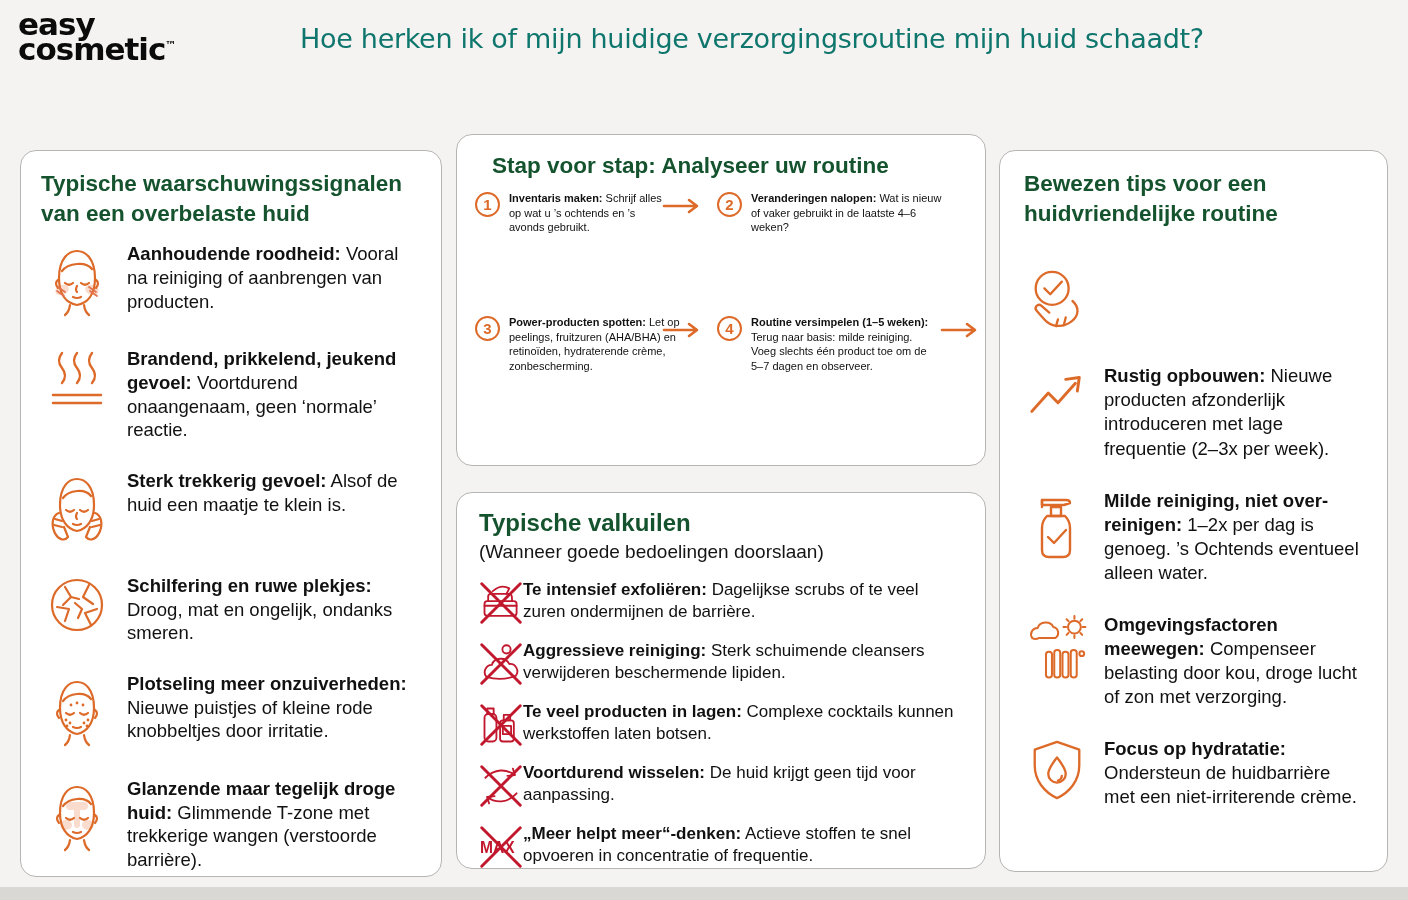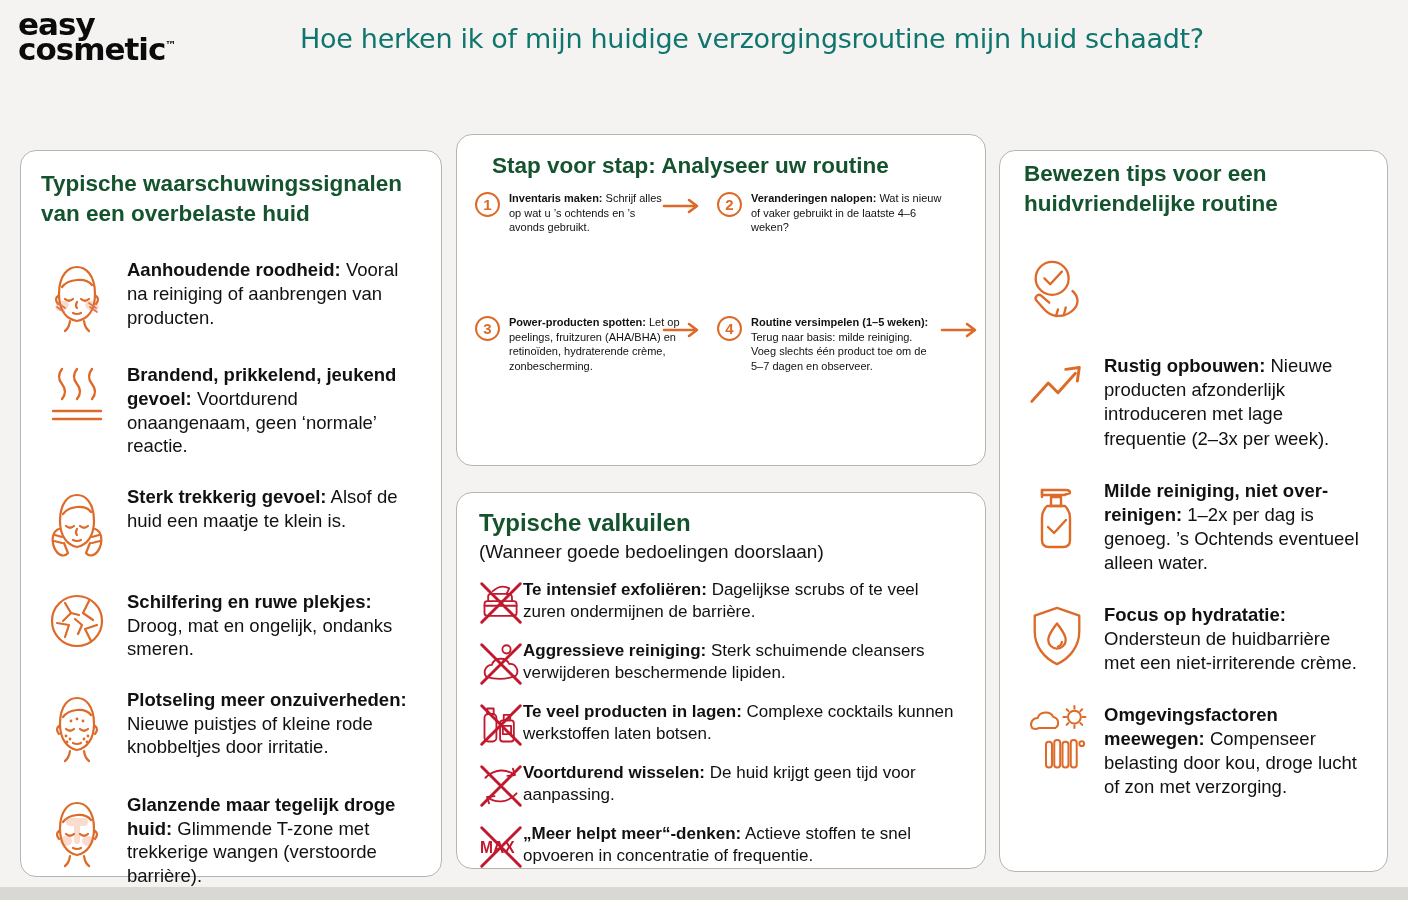--- a/index.html
+++ b/index.html
@@ -29,25 +29,25 @@
     letter-spacing:-0.3px;
   }
   
   .panel {
     position:absolute; background:#fff;
     border:1.5px solid #b7b5b2; border-radius:16px;
   }
   #panel-warnings { left:20px;  top:150px; width:422px; height:727px; padding:18px 20px; }
   #panel-steps    { left:456px; top:134px; width:530px; height:332px; padding:16px 35px; }
   #panel-pitfalls { left:456px; top:492px; width:530px; height:377px; padding:14px 22px; }
-  #panel-tips     { left:999px; top:150px; width:389px; height:722px; padding:8px 24px; }
+  #panel-tips     { left:999px; top:150px; width:389px; height:722px; padding:18px 24px; }
   .panel h2 { font-size:22.5px; line-height:1.32; font-weight:bold; color:#14532d; }
   
   .sig-item { display:flex; gap:14px; align-items:flex-start; margin-top:27px; }
-  .sig-item:first-of-type { margin-top:30px; }
+  .sig-item:first-of-type { margin-top:14px; }
   .sig-icon { flex:0 0 72px; display:flex; justify-content:center; }
   .sig-text { font-size:18.5px; line-height:1.28; }
   .tip-item { display:flex; gap:14px; align-items:flex-start; margin-top:28px; }
   .tip-item:first-of-type { margin-top:38px; }
   .tip-icon { flex:0 0 66px; display:flex; justify-content:center; }
   .tip-text { font-size:18.5px; line-height:1.3; }
   b.lead { font-weight:bold; }
   
   .step {
     position:absolute; display:flex; gap:9px; align-items:flex-start;
@@ -331,41 +331,41 @@
         <rect x="22" y="18" width="10" height="9"></rect>
         <path d="M18,27 h18 q5,5 5,12 v22 q0,7 -7,7 h-14 q-7,0 -7,-7 v-22 q0,-7 5,-12 z"></path>
         <path d="M19,48 l6,6 l12,-13"></path>
       </svg>
     </span>
     <p class="tip-text"><b class="lead">Milde reiniging, niet over-reinigen:</b> <span>1–2x per dag is genoeg. ’s Ochtends eventueel alleen water.</span></p>
   </div>
 
   <div class="tip-item">
     <span class="tip-icon">
-      <svg width="62" height="66" viewBox="0 0 64 68" fill="none" stroke="#dd6a28" stroke-width="2.4" stroke-linecap="round" stroke-linejoin="round">
-        <path d="M32,5 L55,13 V29 C55,45 45,57 32,63 C19,57 9,45 9,29 V13 Z"></path>
-        <path d="M32,21 c5,7 9,11.5 9,17 a9,9 0 1 1 -18,0 c0,-5.5 4,-10 9,-17 z"></path>
-        <path d="M37,40 a5.5,5.5 0 0 1 -4,5"></path>
-      </svg>
-    </span>
-    <p class="tip-text"><b class="lead">Focus op hydratatie:</b> <span>Ondersteun de huidbarrière met een niet-irriterende crème.</span></p>
-  </div>
-
-  <div class="tip-item">
-    <span class="tip-icon">
       <svg width="66" height="74" viewBox="0 0 72 80" fill="none" stroke="#dd6a28" stroke-width="2.2" stroke-linecap="round" stroke-linejoin="round">
         <path d="M9,27 a7,7 0 0 1 6,-11 a9,8 0 0 1 17,-1 a6.5,6.5 0 0 1 2,12 H16 a7,7 0 0 1 -7,0 z"></path>
         <circle cx="55" cy="15" r="7"></circle>
         <path d="M55,3 v3 M55,24 v3 M43,15 h3 M64,15 h3 M46.5,6.5 l2,2 M61.5,21.5 l2,2 M63.5,6.5 l-2,2 M48.5,21.5 l-2,2"></path>
         <g>
           <rect x="24" y="42" width="6.5" height="28" rx="3"></rect>
           <rect x="33" y="40" width="6.5" height="30" rx="3"></rect>
           <rect x="42" y="42" width="6.5" height="28" rx="3"></rect>
           <rect x="51" y="40" width="6.5" height="30" rx="3"></rect>
         </g>
         <circle cx="63" cy="44" r="2.6"></circle>
       </svg>
     </span>
     <p class="tip-text"><b class="lead">Omgevingsfactoren meewegen:</b> <span>Compenseer belasting door kou, droge lucht of zon met verzorging.</span></p>
   </div>
+
+  <div class="tip-item">
+    <span class="tip-icon">
+      <svg width="62" height="66" viewBox="0 0 64 68" fill="none" stroke="#dd6a28" stroke-width="2.4" stroke-linecap="round" stroke-linejoin="round">
+        <path d="M32,5 L55,13 V29 C55,45 45,57 32,63 C19,57 9,45 9,29 V13 Z"></path>
+        <path d="M32,21 c5,7 9,11.5 9,17 a9,9 0 1 1 -18,0 c0,-5.5 4,-10 9,-17 z"></path>
+        <path d="M37,40 a5.5,5.5 0 0 1 -4,5"></path>
+      </svg>
+    </span>
+    <p class="tip-text"><b class="lead">Focus op hydratatie:</b> <span>Ondersteun de huidbarrière met een niet-irriterende crème.</span></p>
+  </div>
 </section>
 
 <div class="bottom-strip"></div>
 
 </body></html>

